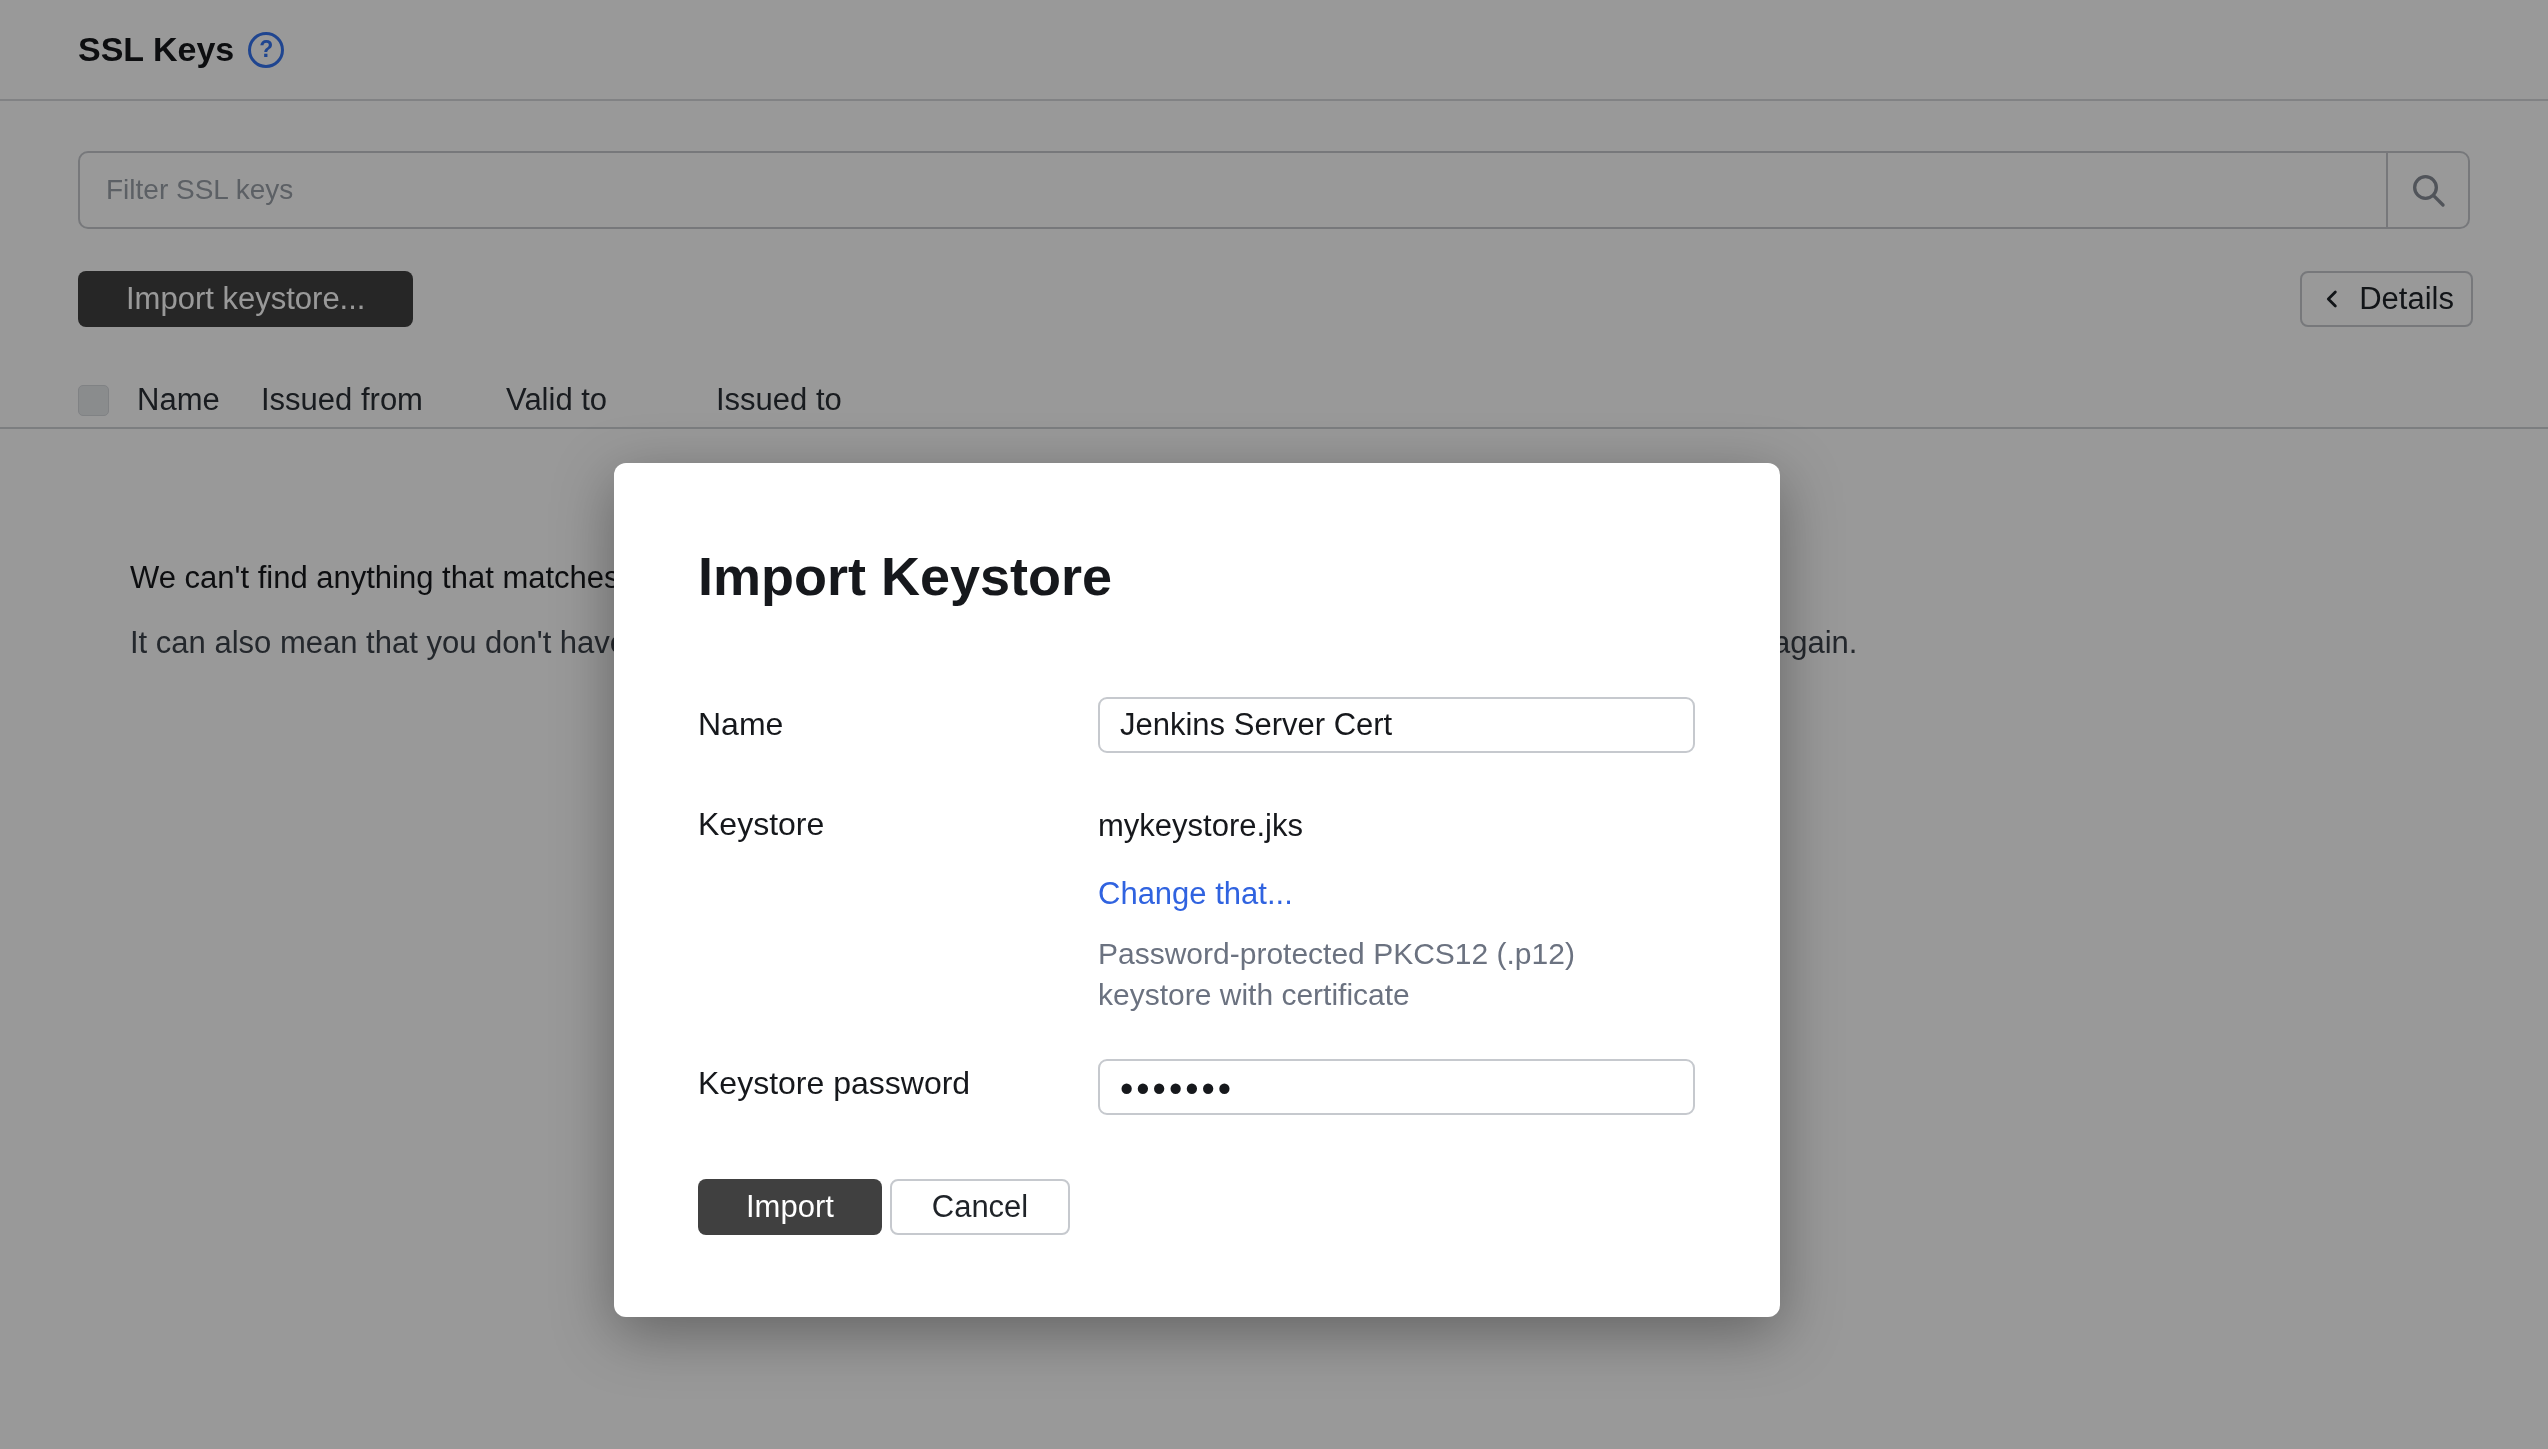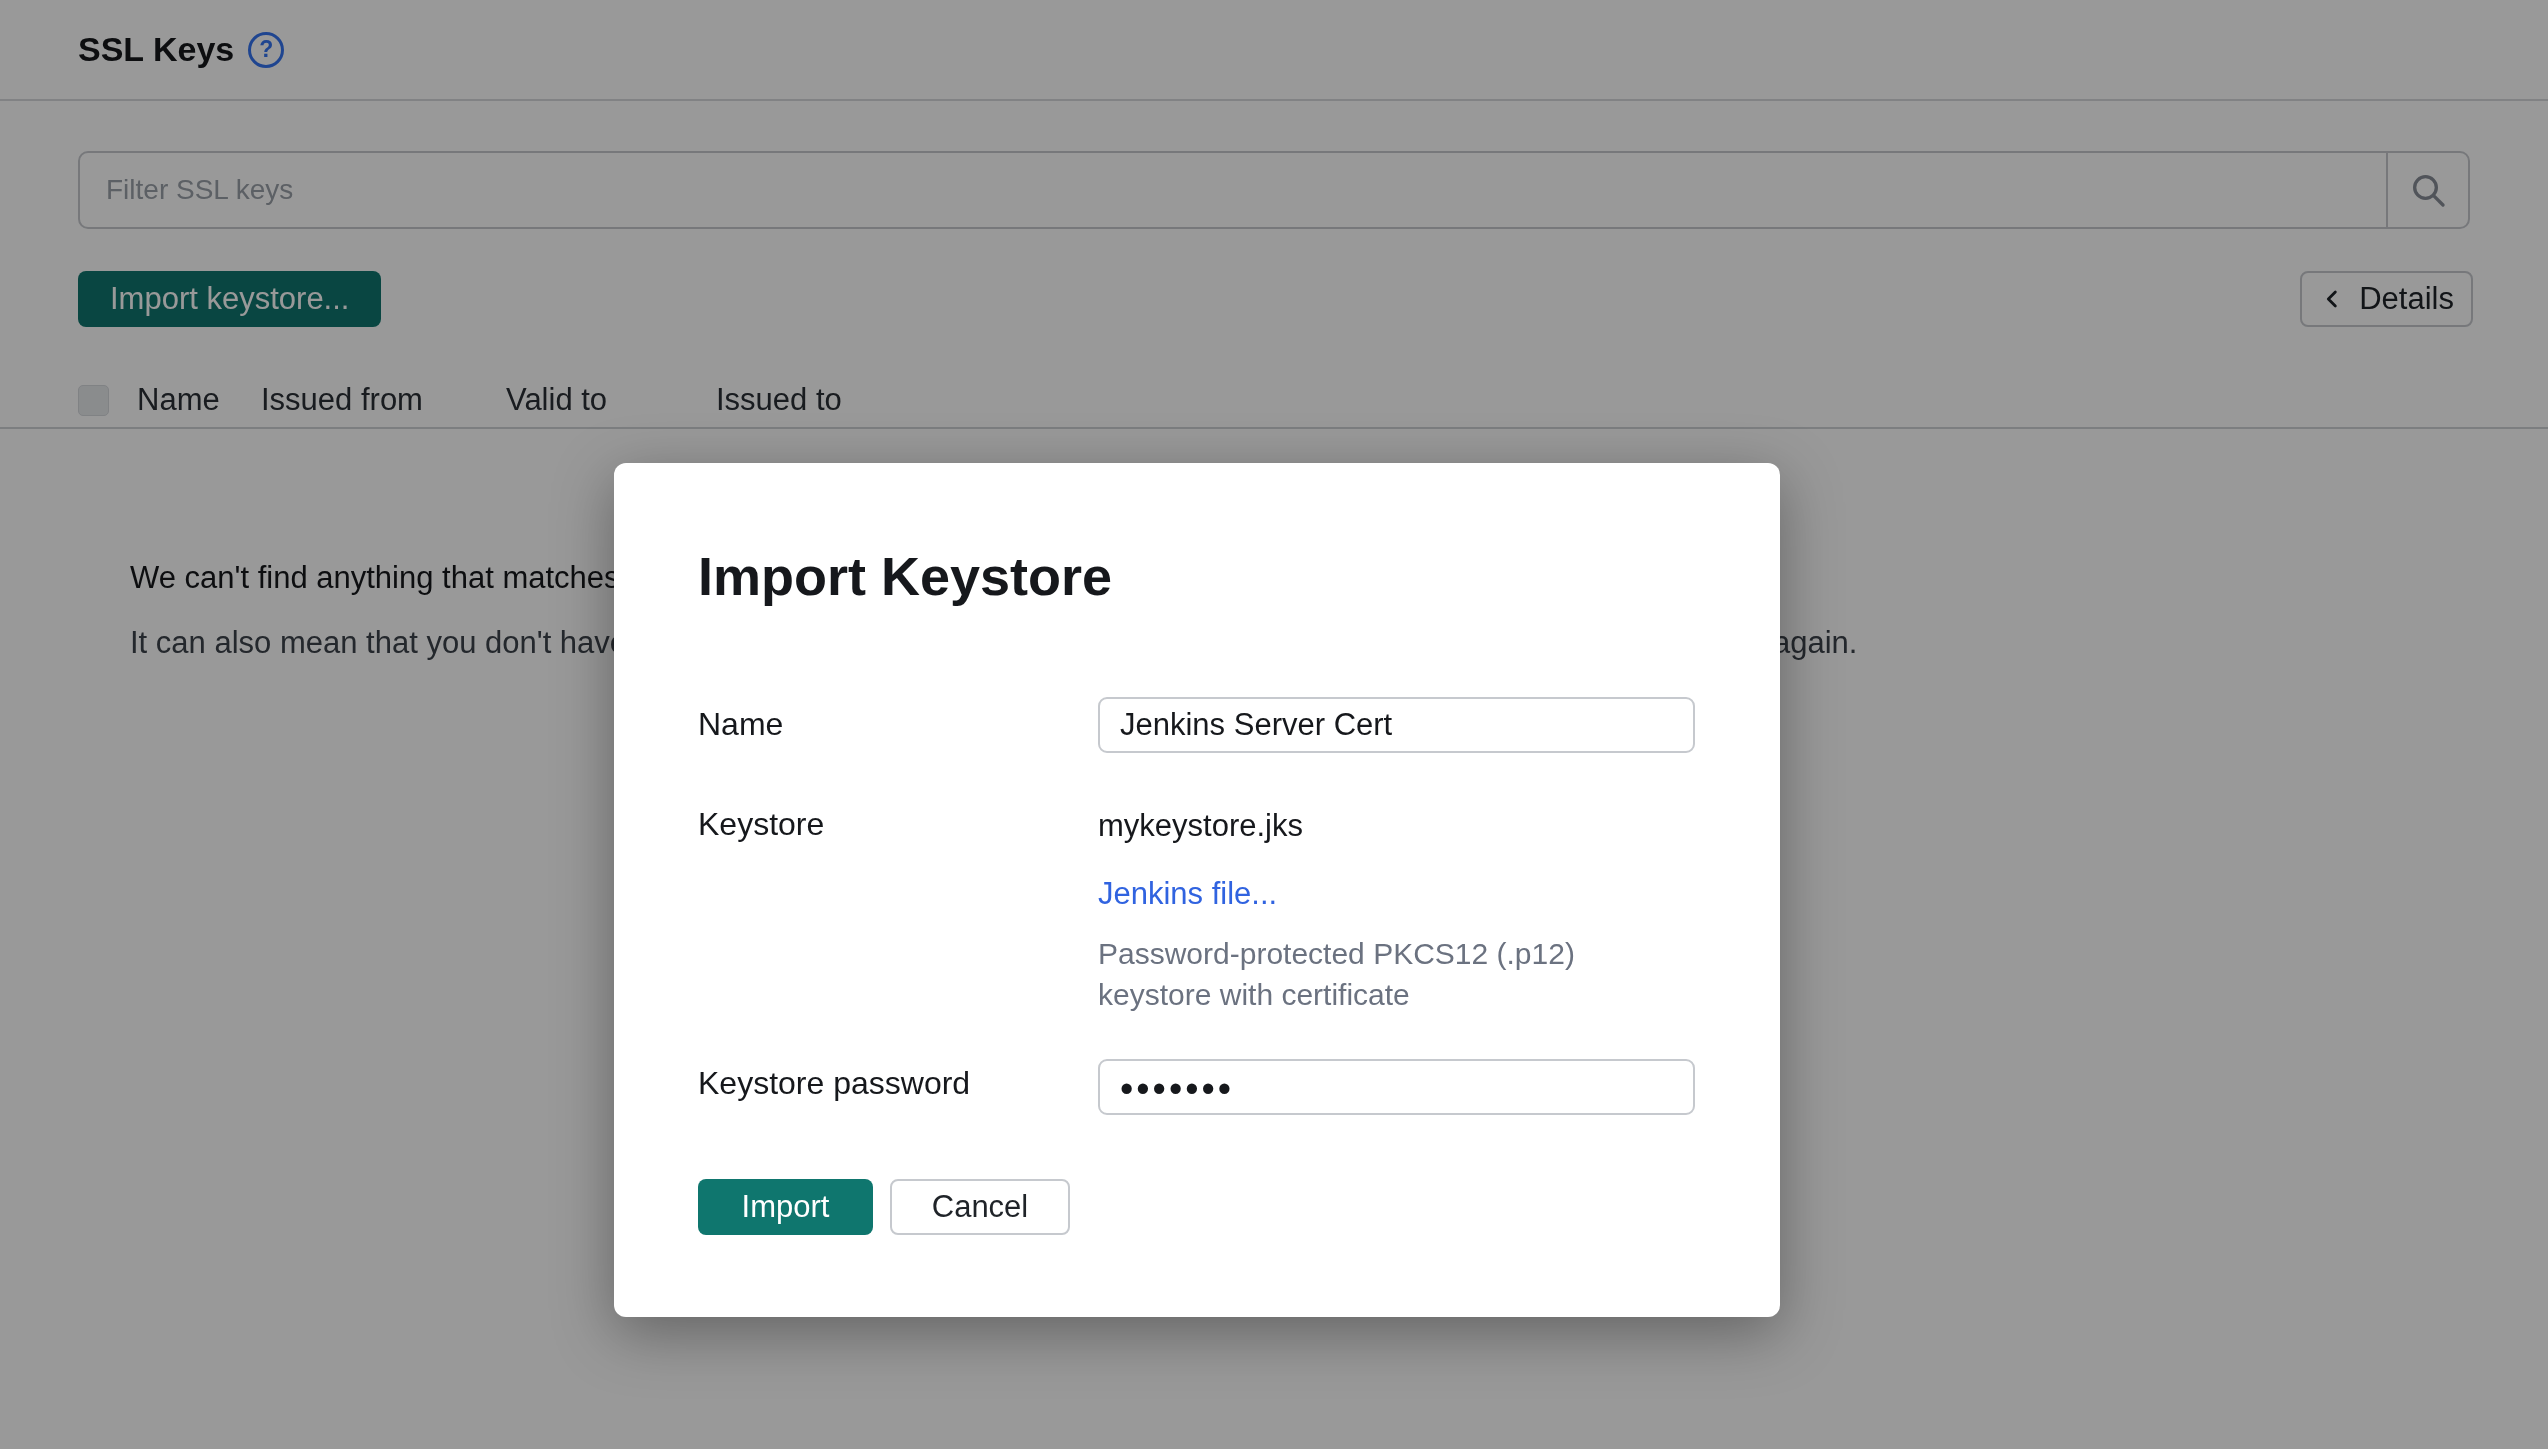--- a/index.html
+++ b/index.html
@@ -43,21 +43,21 @@
     width: 82px; border-left: 2px solid #c6c9ce;
     display: flex; align-items: center; justify-content: center; cursor: pointer;
   }
 
   .toolbar { position: absolute; left: 78px; right: 75px; top: 271px; height: 58px; }
   .btn {
     display: inline-flex; align-items: center; justify-content: center;
     border-radius: 8px; font-family: inherit; font-size: 31px; cursor: pointer;
     height: 56px;
   }
-  .btn-primary { background: #0f766e; color: #ffffff; border: none; padding: 0 32px; }
+  .btn-primary { background: #404040; color: #ffffff; border: none; padding: 0 48px; }
   .btn-outline {
     background: #ffffff; color: #1f2328;
     border: 2px solid #c6c9ce; padding: 0 17px;
   }
   .details-btn { position: absolute; right: 0; top: 0; gap: 12px; }
 
   .table-header { position: absolute; left: 0; right: 0; top: 372px; height: 57px; }
   .table-header .divider {
     position: absolute; left: 0; right: 0; bottom: 0; height: 2px; background: #cfd2d6;
   }
@@ -168,21 +168,21 @@
 <div class="overlay"></div>
 
 <div class="modal">
   <div class="modal-title">Import Keystore</div>
 
   <div class="form-label label-name">Name</div>
   <input class="text-input input-name" type="text" value="Jenkins Server Cert" style="">
 
   <div class="form-label label-keystore">Keystore</div>
   <div class="keystore-filename">mykeystore.jks</div>
-  <a class="change-file-link" href="#">Jenkins file...</a>
+  <a class="change-file-link" href="#">Change that...</a>
   <div class="keystore-hint">Password-protected PKCS12 (.p12) keystore with certificate</div>
 
   <div class="form-label label-password">Keystore password</div>
   <input class="text-input input-password" type="text" value="•••••••" style="">
 
   <button class="btn btn-primary modal-import-btn">Import</button>
   <button class="btn btn-outline modal-cancel-btn">Cancel</button>
 </div>
 
 </body></html>

